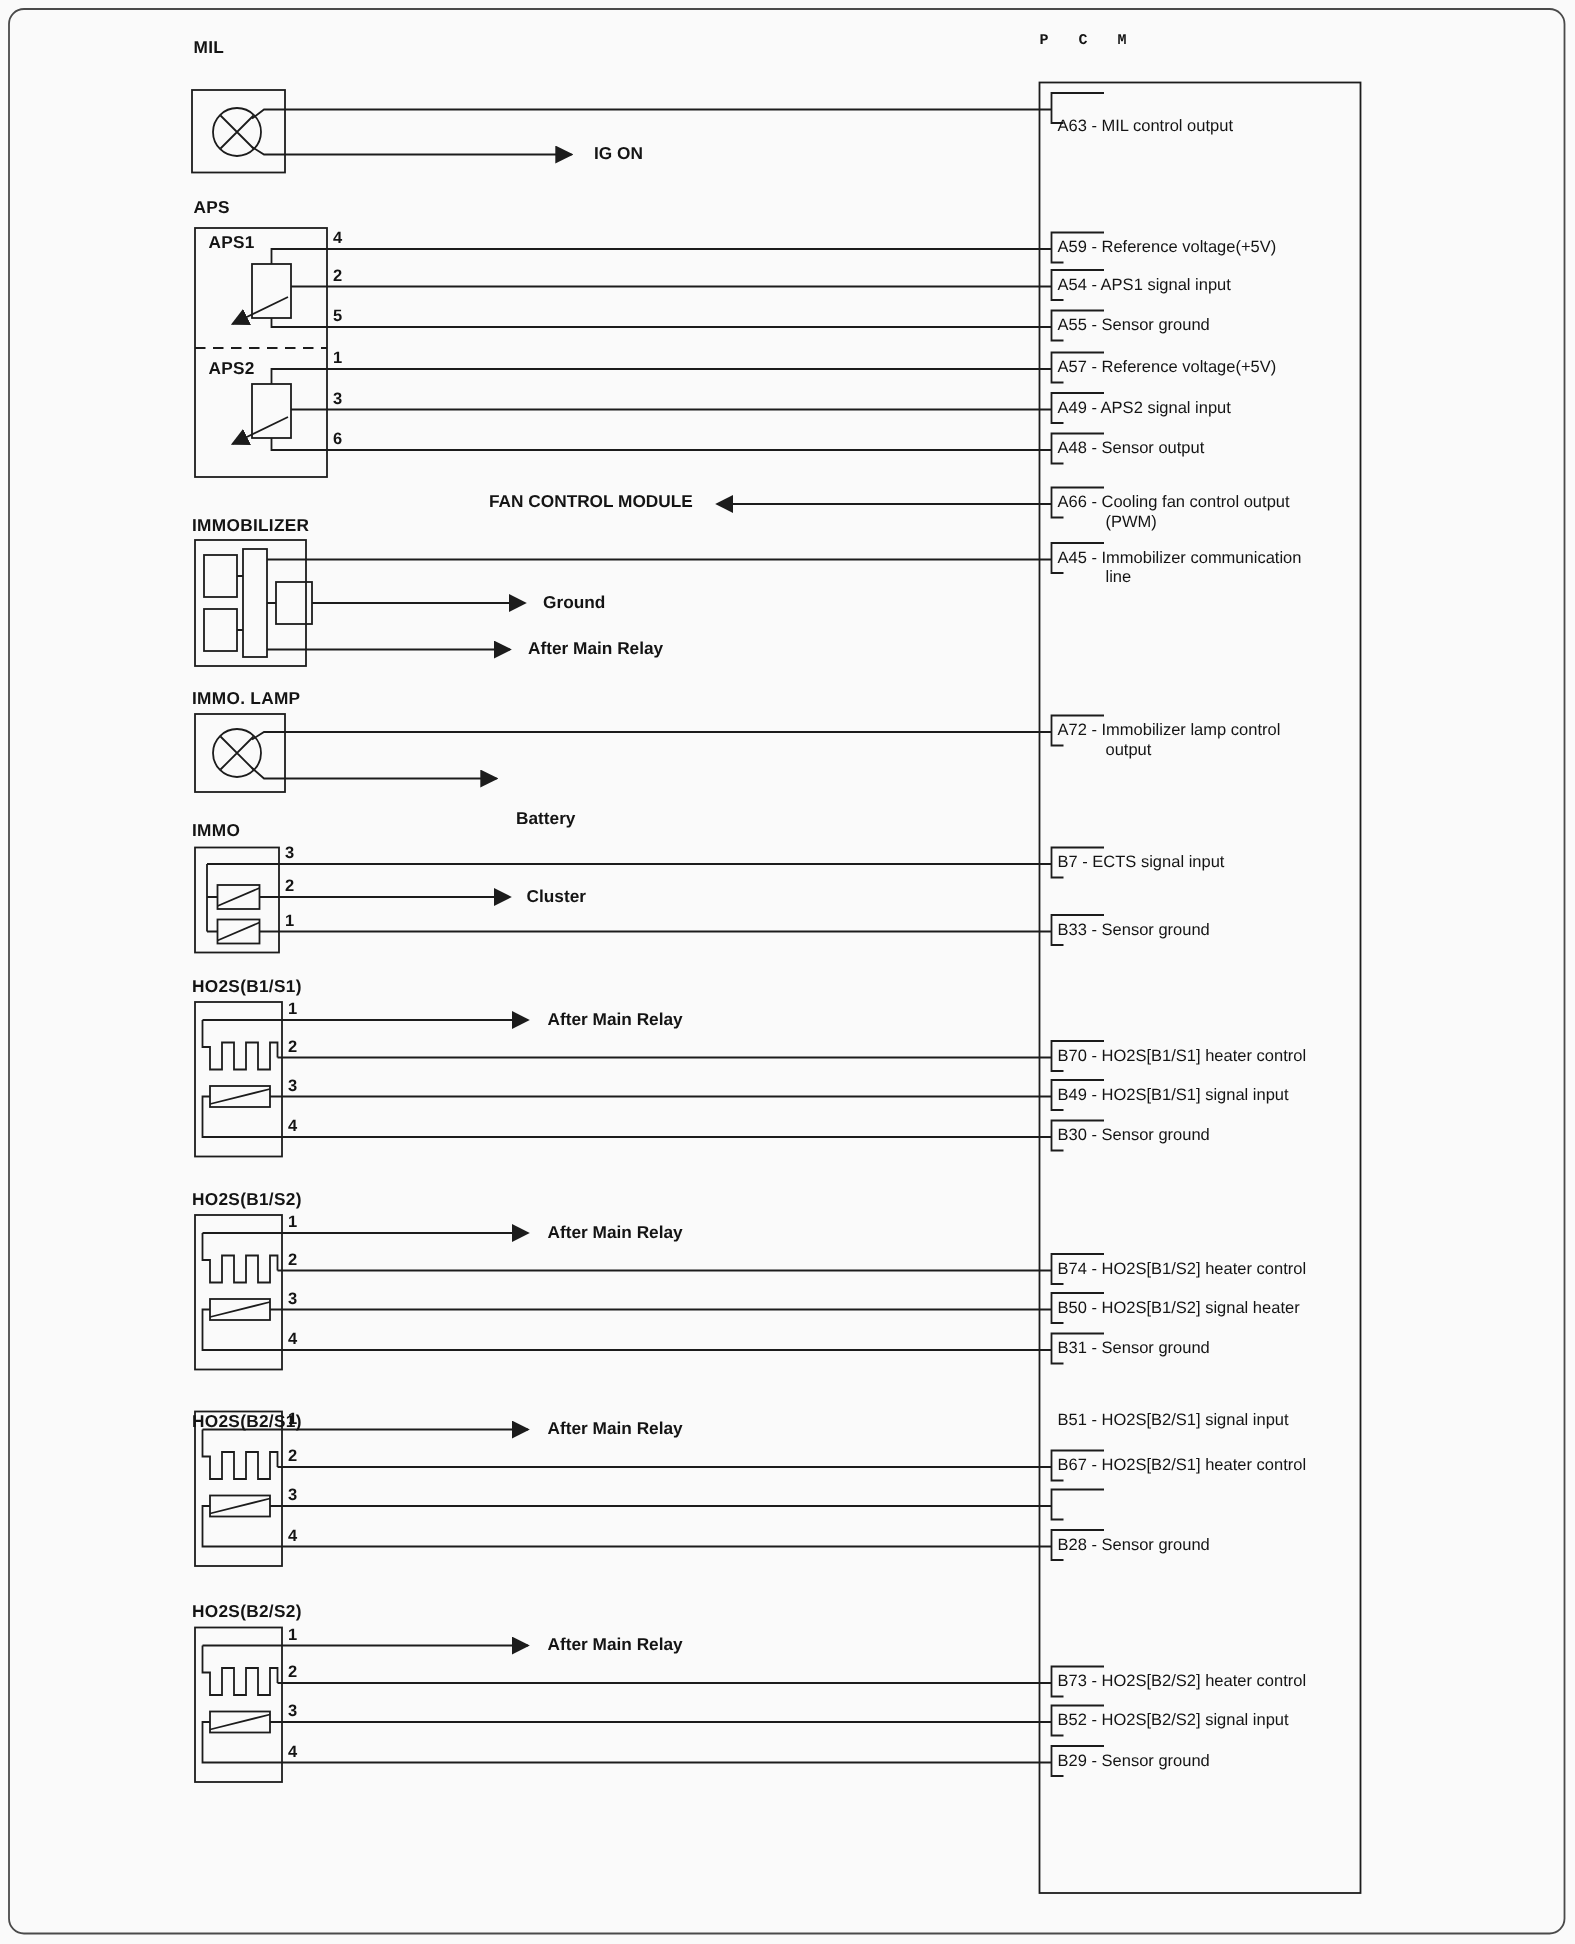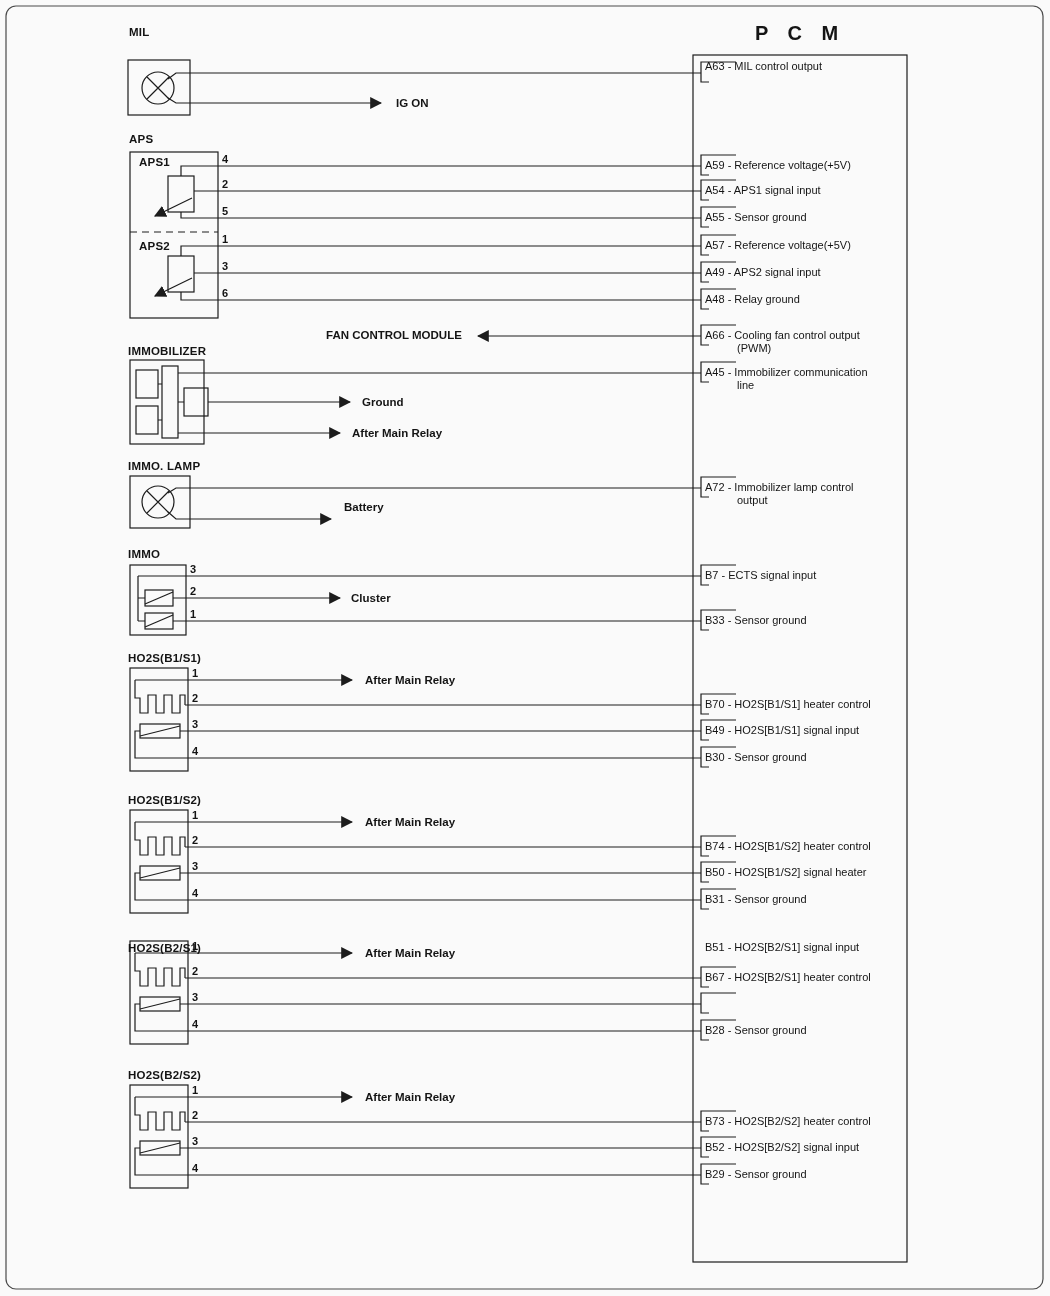--- a/index.html
+++ b/index.html
@@ -4,22 +4,22 @@
 <style>
   html,body{margin:0;padding:0;background:#f2f2f2;}
   .stage{position:relative;width:1050px;height:1296px;background:#fafafa;overflow:hidden;
          font-family:"Liberation Sans",sans-serif;color:#141414;}
   svg.wires{position:absolute;left:0;top:0;}
   .lbl{position:absolute;font-size:11.5px;line-height:13px;white-space:nowrap;font-weight:bold;}
   .comp{font-weight:bold;letter-spacing:.2px;}
   .pin{position:absolute;left:705px;font-size:11px;line-height:13px;white-space:nowrap;}
   .pin2{position:absolute;left:737px;font-size:11px;line-height:13px;white-space:nowrap;}
   .num{position:absolute;font-size:11px;font-weight:bold;line-height:12px;}
-  .pcm-title{position:absolute;left:693px;top:22px;width:214px;text-align:center;
-             font-size:20px;font-weight:bold;letter-spacing:7px;}
+  .pcm-title{position:absolute;left:693px;top:22px;width:214px;
+             font-size:10px;font-weight:bold;letter-spacing:7px;font-family:Liberation Mono, monospace;}
 </style>
 </head>
 <body>
 
 <div class="stage">
 
   <svg class="wires" width="1050" height="1296" viewBox="0 0 1050 1296" fill="none" stroke="#1c1c1c" stroke-width="1.2">
     <defs>
       <marker id="arr" viewBox="0 0 10 10" refX="9" refY="5" markerWidth="10" markerHeight="10" orient="auto">
         <path d="M0,0 L10,5 L0,10 z" fill="#1c1c1c" stroke="none"></path>
@@ -192,21 +192,21 @@
   <div class="lbl comp" style="left:128px;top:548px">IMMO</div>
   <div class="lbl comp" style="left:128px;top:652px">HO2S(B1/S1)</div>
   <div class="lbl comp" style="left:128px;top:794px">HO2S(B1/S2)</div>
   <div class="lbl comp" style="left:128px;top:942px">HO2S(B2/S1)</div>
   <div class="lbl comp" style="left:128px;top:1069px">HO2S(B2/S2)</div>
 
   <div class="lbl" style="left:396px;top:97px">IG ON</div>
   <div class="lbl" style="left:326px;top:329px">FAN CONTROL MODULE</div>
   <div class="lbl" style="left:362px;top:396px">Ground</div>
   <div class="lbl" style="left:352px;top:427px">After Main Relay</div>
-  <div class="lbl" style="left:344px;top:501px">Battery</div>
+  <div class="lbl" style="left:344px;top:540px">Battery</div>
   <div class="lbl" style="left:351px;top:592px">Cluster</div>
   <div class="lbl" style="left:365px;top:674px">After Main Relay</div>
   <div class="lbl" style="left:365px;top:816px">After Main Relay</div>
   <div class="lbl" style="left:365px;top:947px">After Main Relay</div>
   <div class="lbl" style="left:365px;top:1091px">After Main Relay</div>
 
   <div class="num" style="left:222px;top:153px">4</div>
   <div class="num" style="left:222px;top:178px">2</div>
   <div class="num" style="left:222px;top:205px">5</div>
   <div class="num" style="left:222px;top:233px">1</div>
@@ -227,27 +227,27 @@
   <div class="num" style="left:192px;top:887px">4</div>
   <div class="num" style="left:192px;top:940px">1</div>
   <div class="num" style="left:192px;top:965px">2</div>
   <div class="num" style="left:192px;top:991px">3</div>
   <div class="num" style="left:192px;top:1018px">4</div>
   <div class="num" style="left:192px;top:1084px">1</div>
   <div class="num" style="left:192px;top:1109px">2</div>
   <div class="num" style="left:192px;top:1135px">3</div>
   <div class="num" style="left:192px;top:1162px">4</div>
 
-  <div class="pin" style="top:60px">A63 - MIL control output</div>
+  <div class="pin" style="top:78px">A63 - MIL control output</div>
   <div class="pin" style="top:159px">A59 - Reference voltage(+5V)</div>
   <div class="pin" style="top:184px">A54 - APS1 signal input</div>
   <div class="pin" style="top:211px">A55 - Sensor ground</div>
   <div class="pin" style="top:239px">A57 - Reference voltage(+5V)</div>
   <div class="pin" style="top:266px">A49 - APS2 signal input</div>
-  <div class="pin" style="top:293px">A48 - Relay ground</div>
+  <div class="pin" style="top:293px">A48 - Sensor output</div>
   <div class="pin" style="top:329px">A66 - Cooling fan control output</div>
   <div class="pin2" style="top:342px">(PWM)</div>
   <div class="pin" style="top:366px">A45 - Immobilizer communication</div>
   <div class="pin2" style="top:379px">line</div>
   <div class="pin" style="top:481px">A72 - Immobilizer lamp control</div>
   <div class="pin2" style="top:494px">output</div>
   <div class="pin" style="top:569px">B7 - ECTS signal input</div>
   <div class="pin" style="top:614px">B33 - Sensor ground</div>
   <div class="pin" style="top:698px">B70 - HO2S[B1/S1] heater control</div>
   <div class="pin" style="top:724px">B49 - HO2S[B1/S1] signal input</div>

